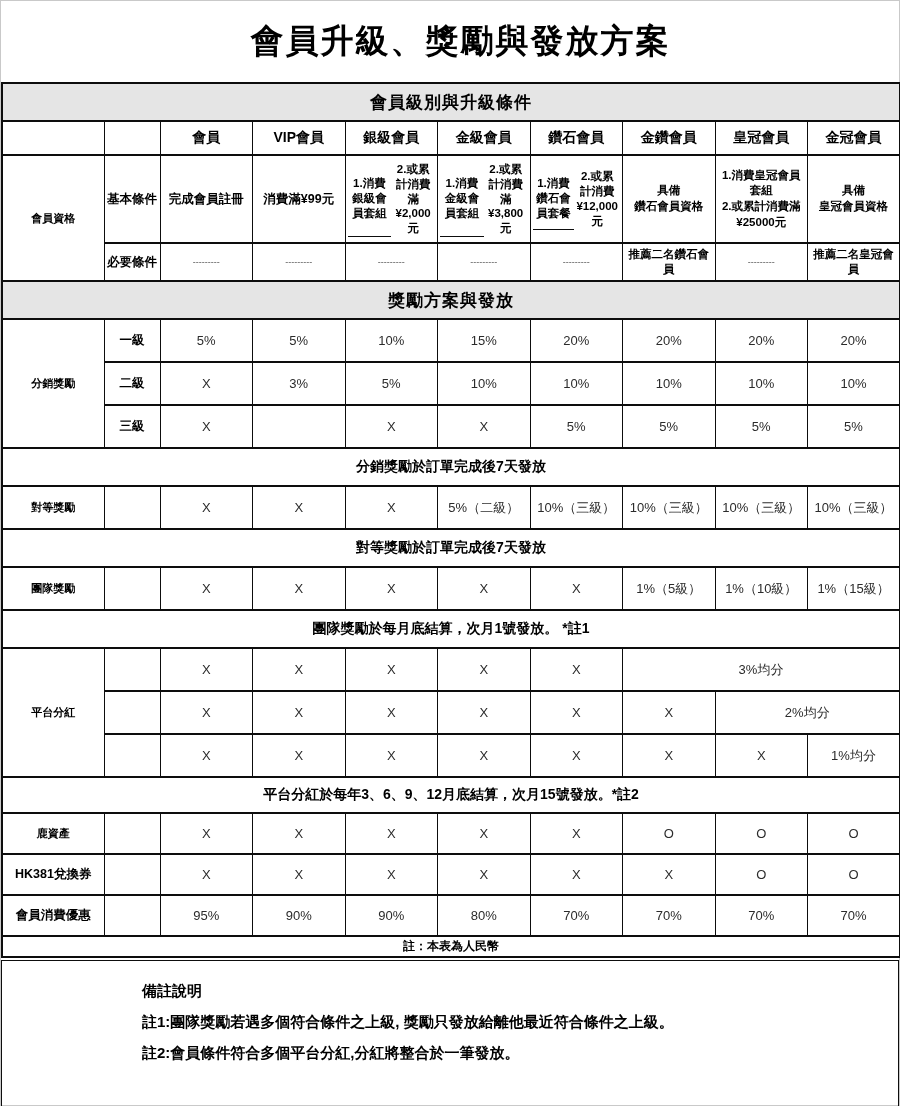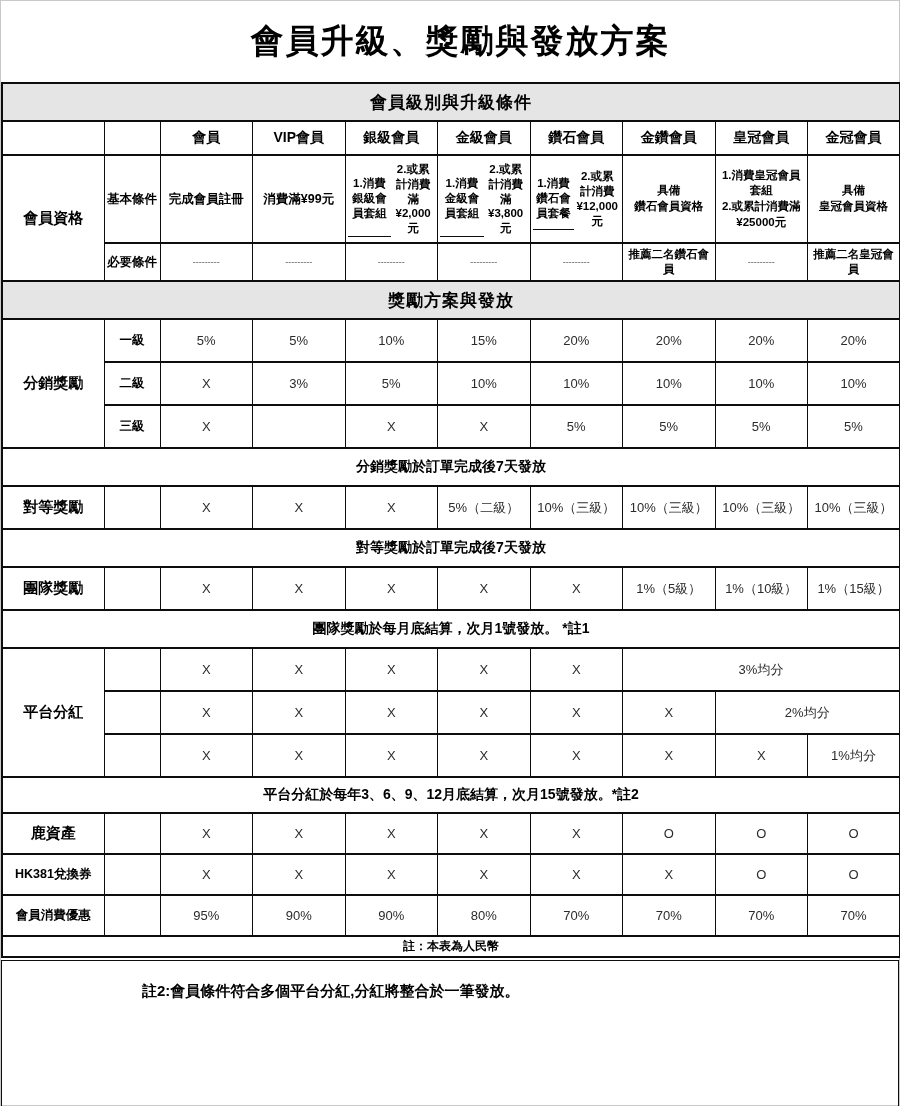--- a/index.html
+++ b/index.html
@@ -22,21 +22,21 @@
     border-top:2px solid #0d0d0d;border-bottom:2px solid #0d0d0d;
     border-left:1px solid #0d0d0d;border-right:1px solid #0d0d0d;
     text-align:center;vertical-align:middle;
     padding:1px 2px;box-sizing:border-box;overflow:hidden;
   }
   td.dia{border-left-width:3px;border-right-width:3px;}
   td.sechead{
     background:#e5e5e5;font-size:17px;font-weight:bold;letter-spacing:1px;
   }
   td.colhead{font-size:14px;font-weight:bold;}
-  td.rowlabel{font-size:15px;font-weight:bold;}
+  td.rowlabel{font-size:11px;font-weight:bold;}
   td.sublabel{font-size:12.5px;font-weight:bold;}
   td.val{font-size:13px;font-weight:400;color:#2b2b2b;}
   td.small{font-size:11.5px;font-weight:bold;line-height:1.35;}
   td.cond{font-size:12.5px;font-weight:bold;line-height:1.35;}
   td.dashes{font-size:9px;font-weight:400;color:#555;letter-spacing:0;}
   td.req{font-size:11.5px;font-weight:bold;padding:1px 0;}
   td.noterow{font-size:14px;font-weight:bold;}
   td.currency{font-size:12px;font-weight:bold;text-align:right;padding-right:4px;}
   .ml{white-space:pre-line;margin-left:6px;}
   td.splitcell{padding:0;}
@@ -292,16 +292,18 @@
       <td class="val">70%</td>
     </tr>
 
     <tr class="h21">
       <td class="currency" colspan="10">註：本表為人民幣</td>
     </tr>
   </tbody>
     </table>
 
   <div class="footbox">
+    <div class="fline">備註說明</div>
+    <div class="fline">註1:團隊獎勵若遇多個符合條件之上級, 獎勵只發放給離他最近符合條件之上級。</div>
     <div class="fline">註2:會員條件符合多個平台分紅,分紅將整合於一筆發放。</div>
   </div>
 
 </div>
 
 </body></html>

